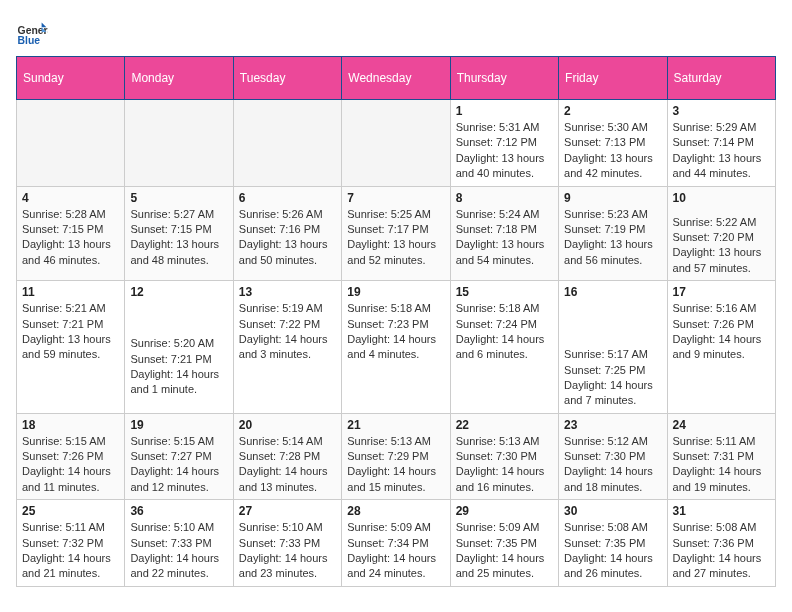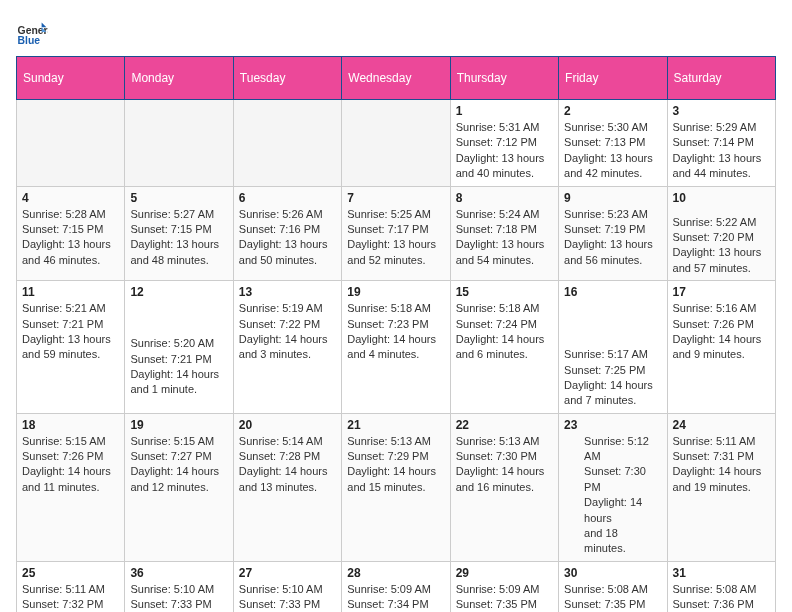--- a/index.html
+++ b/index.html
@@ -269,21 +269,21 @@
         </td>
         <td>
           <span class="day-number">22</span>
           <div class="day-info" style="white-space: pre-line;">Sunrise: 5:13 AM
 Sunset: 7:30 PM
 Daylight: 14 hours
 and 16 minutes.</div>
         </td>
         <td>
           <span class="day-number">23</span>
-          <div class="day-info" style="white-space: pre-line; margin-left: 20px;">Sunrise: 5:12 AM
+          <div class="day-info" style="white-space: pre-line;">Sunrise: 5:12 AM
 Sunset: 7:30 PM
 Daylight: 14 hours
 and 18 minutes.</div>
         </td>
         <td>
           <span class="day-number">24</span>
           <div class="day-info" style="white-space: pre-line;">Sunrise: 5:11 AM
 Sunset: 7:31 PM
 Daylight: 14 hours
 and 19 minutes.</div>

